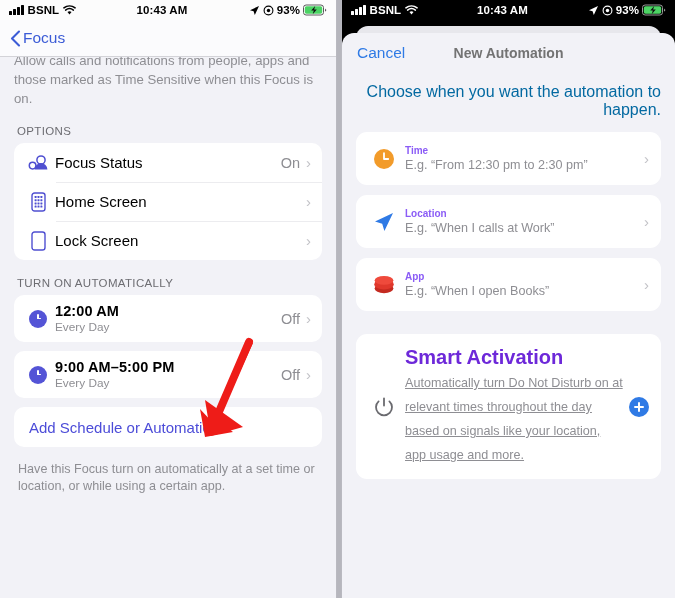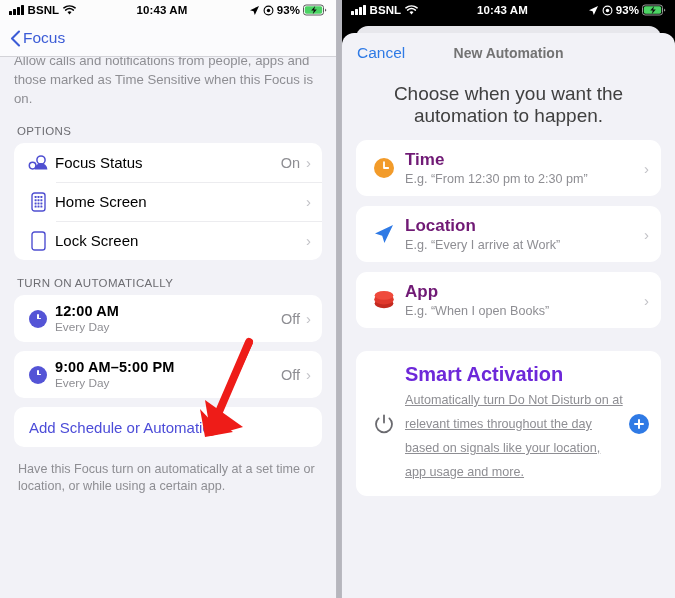--- a/index.html
+++ b/index.html
@@ -119,31 +119,31 @@
   }
   .sheet-nav {
     height: 40px; display: flex; align-items: center; padding: 0 15px; position: relative;
   }
   .sheet-cancel { color: #2f7ae5; font-size: 15.5px; cursor: pointer; }
   .sheet-title {
     position: absolute; left: 0; right: 0; text-align: center;
     font-size: 14px; font-weight: bold; color: #737373; pointer-events: none;
   }
   .sheet-sub {
-    text-align: center; font-size: 19px; color: #404040;
+    text-align: right; font-size: 16px; color: #0369a1;
     padding: 10px 14px 13px;
   }
   .sheet-body { padding: 0 14px; }
   .opt-card {
     background: #fff; border-radius: 11px; display: flex; align-items: center;
     padding: 10px 12px; margin-bottom: 10px; min-height: 53px; cursor: pointer;
   }
   .opt-ic { width: 32px; flex: 0 0 32px; display: flex; align-items: center; justify-content: center; }
   .opt-tx { flex: 1; padding-left: 5px; }
-  .opt-tx .t1 { font-size: 17px; font-weight: bold; color: #701a75; }
+  .opt-tx .t1 { font-size: 10px; font-weight: bold; color: #8b5cf6; }
   .opt-tx .t2 { font-size: 12.6px; color: #8e8e93; margin-top: 2px; }
   .smart-card {
     background: #fff; border-radius: 11px; display: flex; align-items: center;
     padding: 12px 12px; margin-top: 23px; cursor: pointer;
   }
   .smart-tx { flex: 1; padding-left: 5px; padding-right: 6px; }
   .smart-tx .t1 { font-size: 20px; font-weight: bold; color: #6d28d9; }
   .smart-tx .t2 { font-size: 12.6px; color: #8e8e93; line-height: 24px; margin-top: 2px; text-decoration: underline; }
   .blue-plus {
     width: 20px; height: 20px; border-radius: 50%; background: #2f7ae5;
@@ -379,21 +379,21 @@
         </div>
 
         <div class="opt-card">
           <span class="opt-ic">
             <svg width="24" height="24" viewBox="0 0 24 24">
               <path d="M21 3 L3 11.6 L10.2 13.8 L12.4 21 Z" fill="#2f7ae5"></path>
             </svg>
           </span>
           <span class="opt-tx">
             <span class="t1" style="display:block">Location</span>
-            <span class="t2" style="display:block">E.g. “Every I arrive at Work”</span>
+            <span class="t2" style="display:block">E.g. “When I calls at Work”</span>
           </span>
           <span class="chev">›</span>
         </div>
 
         <div class="opt-card">
           <span class="opt-ic">
             <svg width="24" height="20" viewBox="0 0 24 20">
               <ellipse cx="12" cy="13.6" rx="9.4" ry="4.6" fill="#c42a20"></ellipse>
               <ellipse cx="12" cy="9.4" rx="9.8" ry="5" fill="#e0382c"></ellipse>
               <ellipse cx="12" cy="5.4" rx="9.4" ry="4.4" fill="#ef4a3c"></ellipse>

